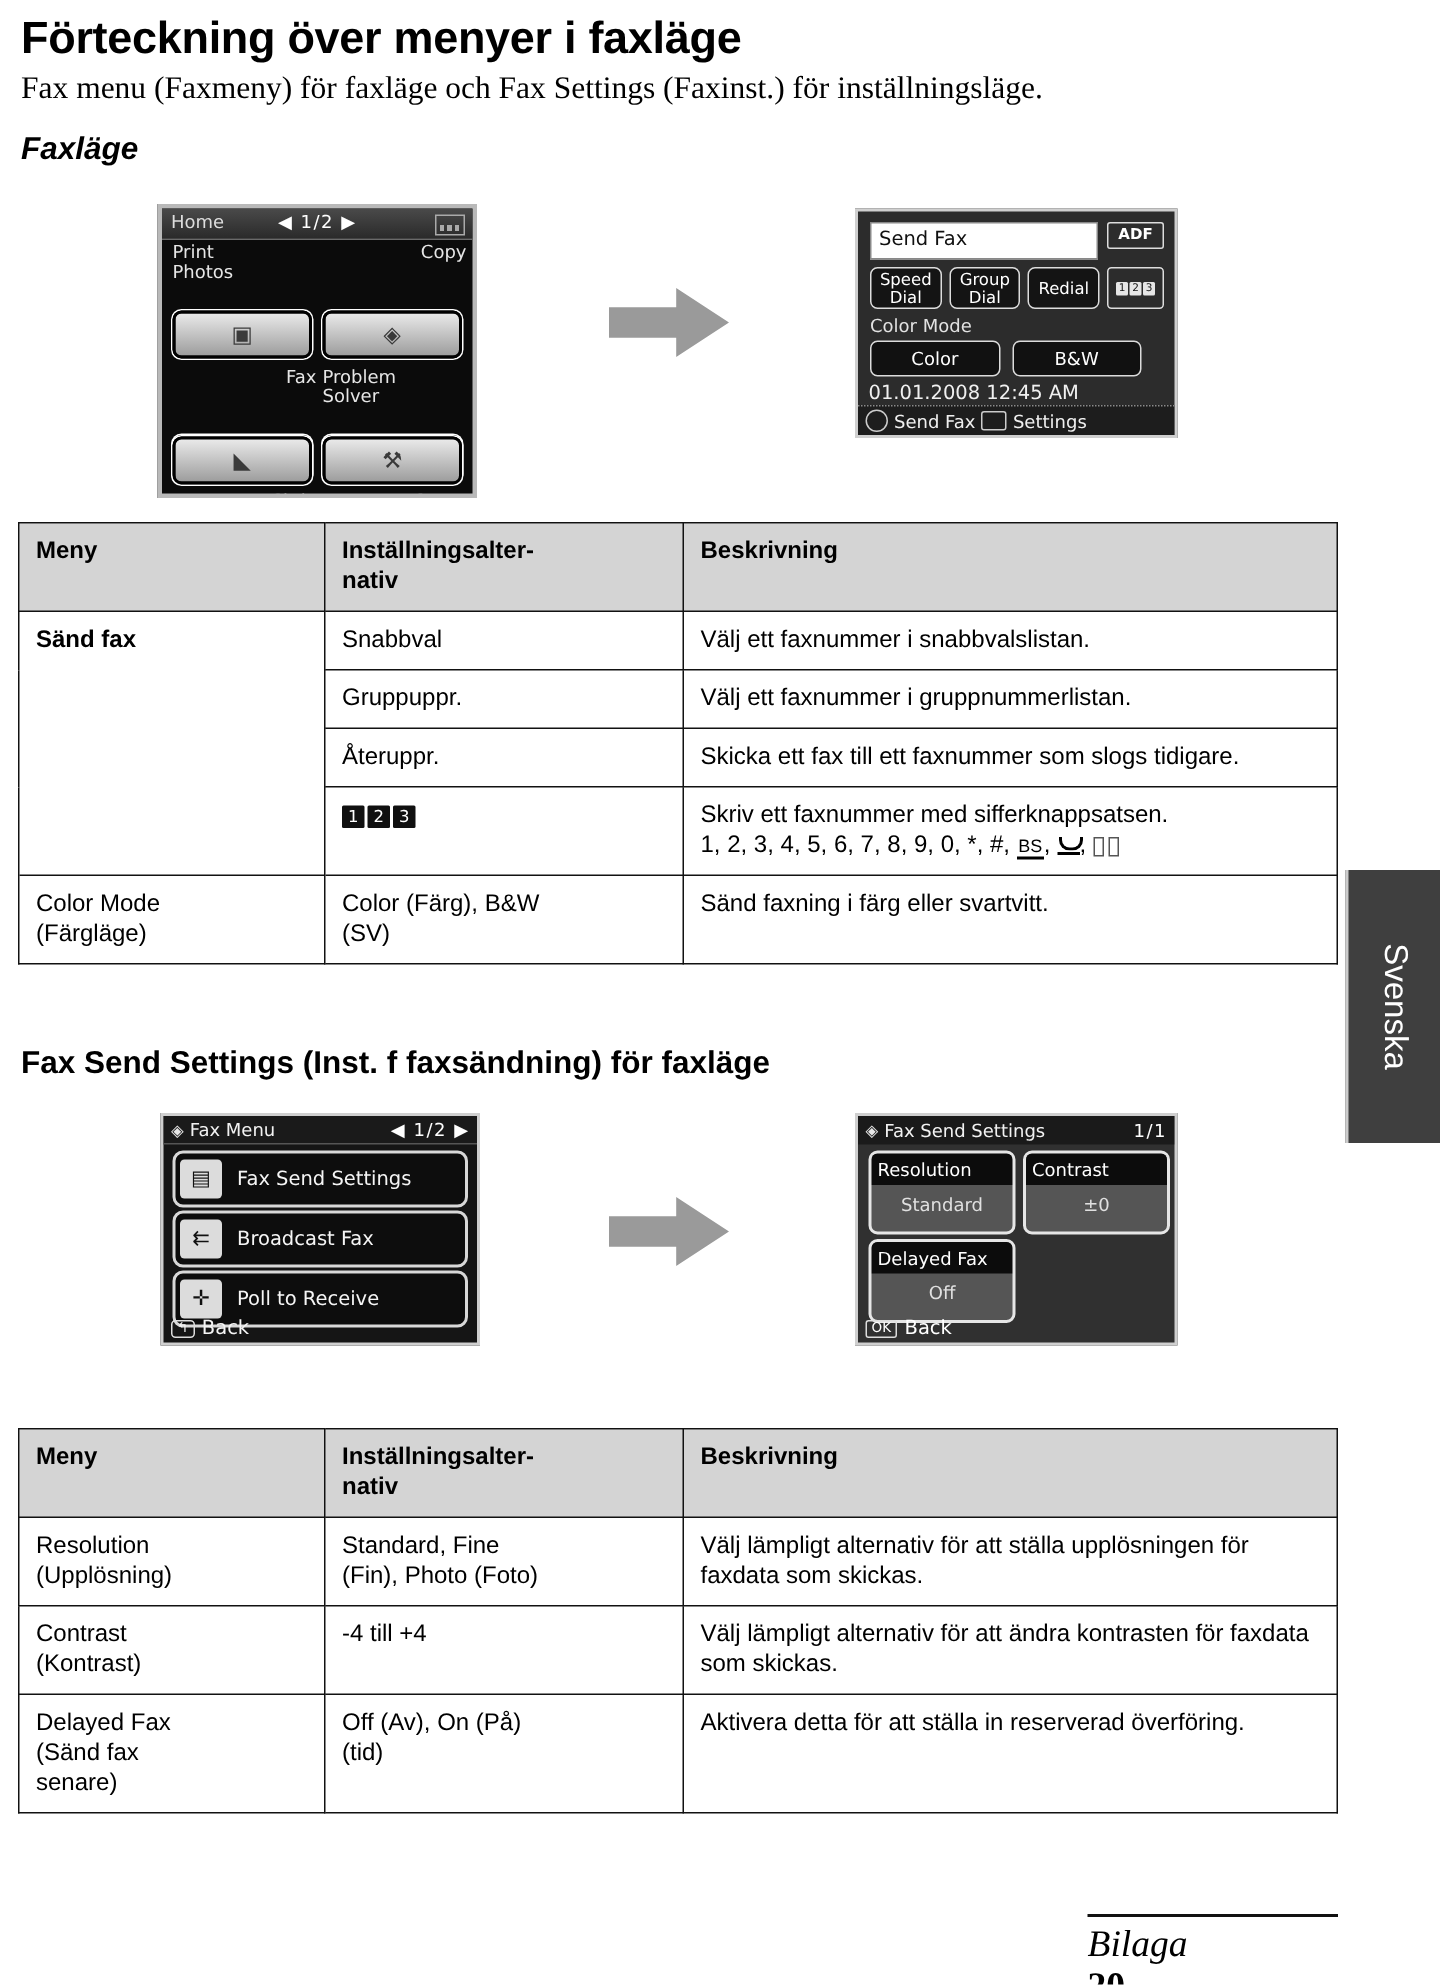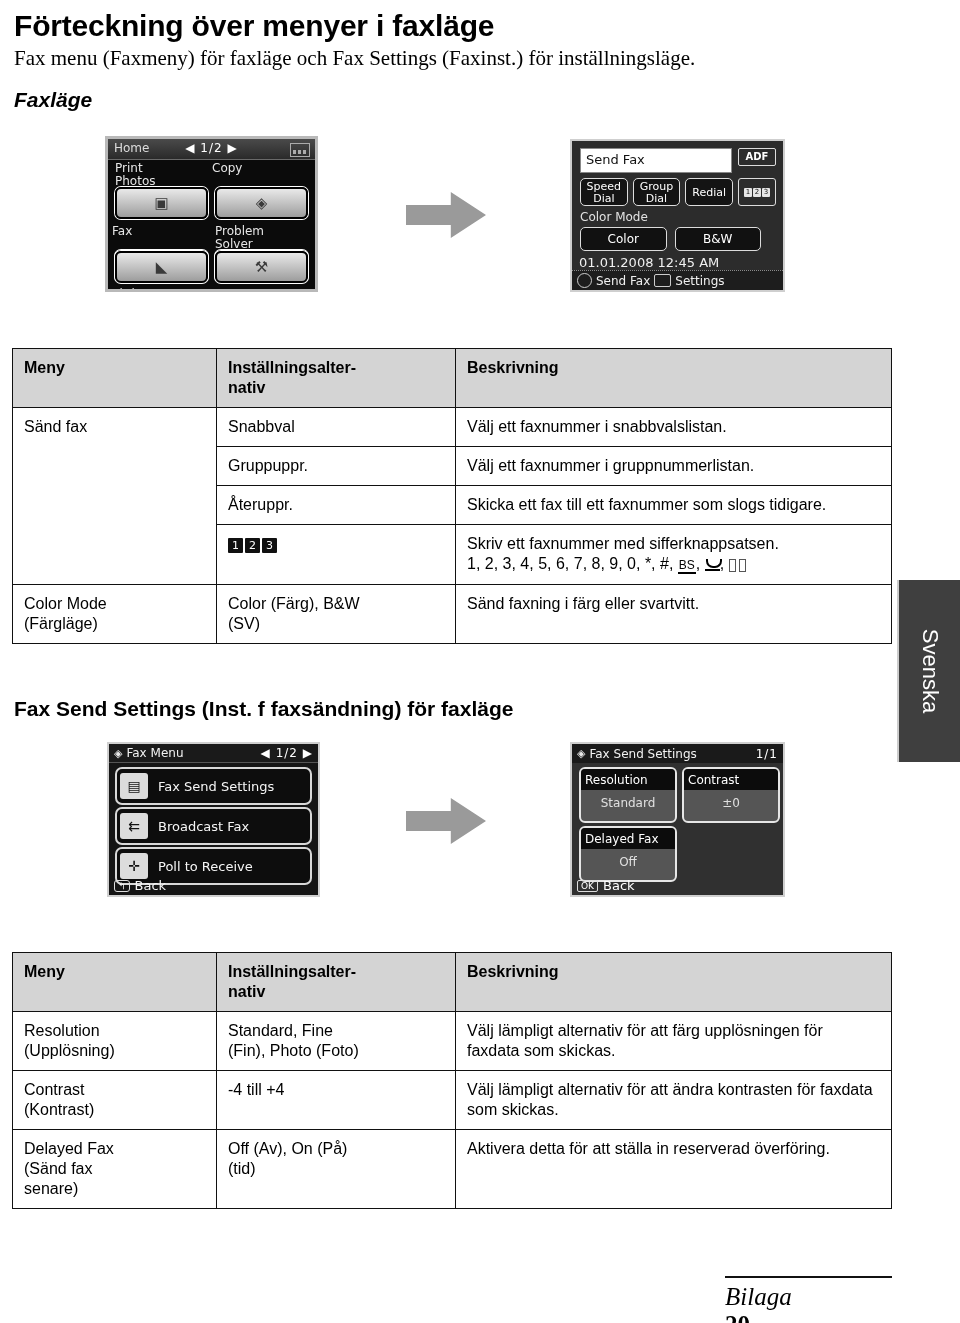--- a/index.html
+++ b/index.html
@@ -53,21 +53,21 @@
   
   .lcd {
     position: absolute;
     background: #0b0b0b;
     border: 3px solid #b9b9b9;
     box-sizing: border-box;
     overflow: hidden;
     font-family: "DejaVu Sans", sans-serif;
     color: #e8e8e8;
   }
-  .lcd-1 { left: 105px; top: 136px; width: 213px; height: 156px; }
+  .lcd-1 { left: 105px; top: 136px; width: 213px; height: 196px; }
   .lcd-2 { left: 570px; top: 139px; width: 215px; height: 153px;
            border: 2px solid #cfcfcf; background: #2c2c2c; }
   .lcd-3 { left: 107px; top: 742px; width: 213px; height: 155px;
            border: 2px solid #cfcfcf; background: #151515; }
   .lcd-4 { left: 570px; top: 742px; width: 215px; height: 155px;
            border: 2px solid #cfcfcf; background: #303030; }
 
   
   .l1-topbar {
     position: absolute; left: 0; top: 0; width: 100%; height: 20px;
@@ -80,21 +80,21 @@
   .l1-netic { position: absolute; right: 5px; top: 4px; width: 18px; height: 12px;
               border: 1px solid #aaa; }
   .l1-netic:after { content: ""; position: absolute; left: 2px; top: 6px;
               width: 14px; height: 4px; background: repeating-linear-gradient(90deg,#aaa 0 3px,transparent 3px 5px); }
   .l1-grid {
     position: absolute; left: 4px; top: 22px; right: 4px; bottom: 2px;
     display: grid; grid-template-columns: 1fr 1fr; grid-template-rows: 1fr 1fr;
     gap: 1px;
   }
   .l1-cell { position: relative; }
-  .l1-lbl { position: absolute; left: 0; right: 0; top: 1px; text-align: left;
+  .l1-lbl { position: absolute; left: 0; right: 0; top: 1px; text-align: right;
             font-size: 12px; line-height: 13px; color: #e6e6e6; }
   .l1-lbl.two { text-align: left; padding-left: 3px; }
   .l1-btn {
     position: absolute; left: 3px; right: 3px; bottom: 4px; height: 28px;
     background: linear-gradient(#e9e9e9,#9d9d9d);
     border: 2px solid #000; border-radius: 6px;
     box-shadow: 0 0 0 1px #fff;
     display: flex; align-items: center; justify-content: center;
     font-size: 15px; color: #3a3a3a;
   }
@@ -195,21 +195,21 @@
     text-align: left;
   }
   table.doc-table th {
     background: #d4d4d4;
     font-weight: bold;
   }
   .tbl-1 { left: 12px; top: 348px; width: 880px; }
   .tbl-2 { left: 12px; top: 952px; width: 880px; }
   .col-a { width: 180px; }
   .col-b { width: 215px; }
-  .nb { border-bottom: none !important; }
+  .nb { border-bottom: none !important; font-weight: bold; }
 
   
   .keypad-ico { display: inline-flex; gap: 2px; }
   .keypad-ico span {
     display: inline-block; width: 15px; height: 15px; background: #101010;
     color: #fff; font-size: 11px; line-height: 15px; text-align: center;
     font-family: "DejaVu Sans", sans-serif; border-radius: 1px;
   }
   .glyph-bs { font-size: 12px; border-bottom: 2px solid #000; padding: 0 1px; }
   .glyph-pause { display: inline-block; width: 15px; height: 12px; position: relative; vertical-align: -2px; }
@@ -433,21 +433,21 @@
 <table class="doc-table tbl-2">
   <tbody>
       <tr>
     <th class="col-a">Meny</th>
     <th class="col-b">Inställningsalter-<br>nativ</th>
     <th>Beskrivning</th>
   </tr>
   <tr>
     <td class="col-a">Resolution<br>(Upplösning)</td>
     <td class="col-b">Standard, Fine<br>(Fin), Photo (Foto)</td>
-    <td>Välj lämpligt alternativ för att färg upplösningen för faxdata som skickas.</td>
+    <td>Välj lämpligt alternativ för att ställa upplösningen för faxdata som skickas.</td>
   </tr>
   <tr>
     <td class="col-a">Contrast<br>(Kontrast)</td>
     <td class="col-b">-4 till +4</td>
     <td>Välj lämpligt alternativ för att ändra kontrasten för faxdata som skickas.</td>
   </tr>
   <tr>
     <td class="col-a">Delayed Fax<br>(Sänd fax<br>senare)</td>
     <td class="col-b">Off (Av), On (På)<br>(tid)</td>
     <td>Aktivera detta för att ställa in reserverad överföring.</td>

